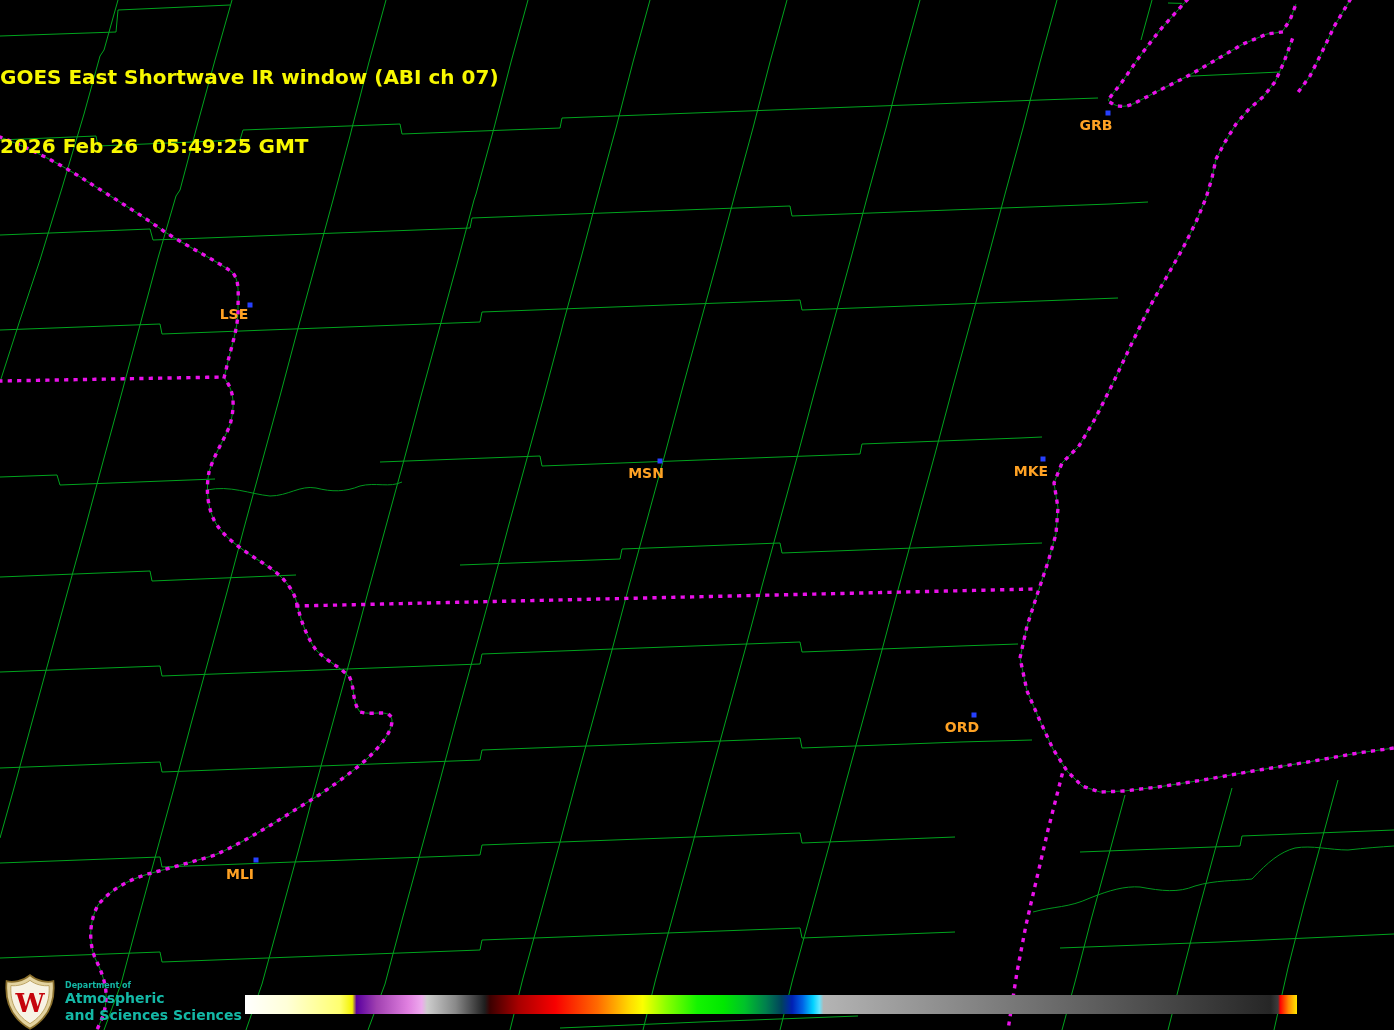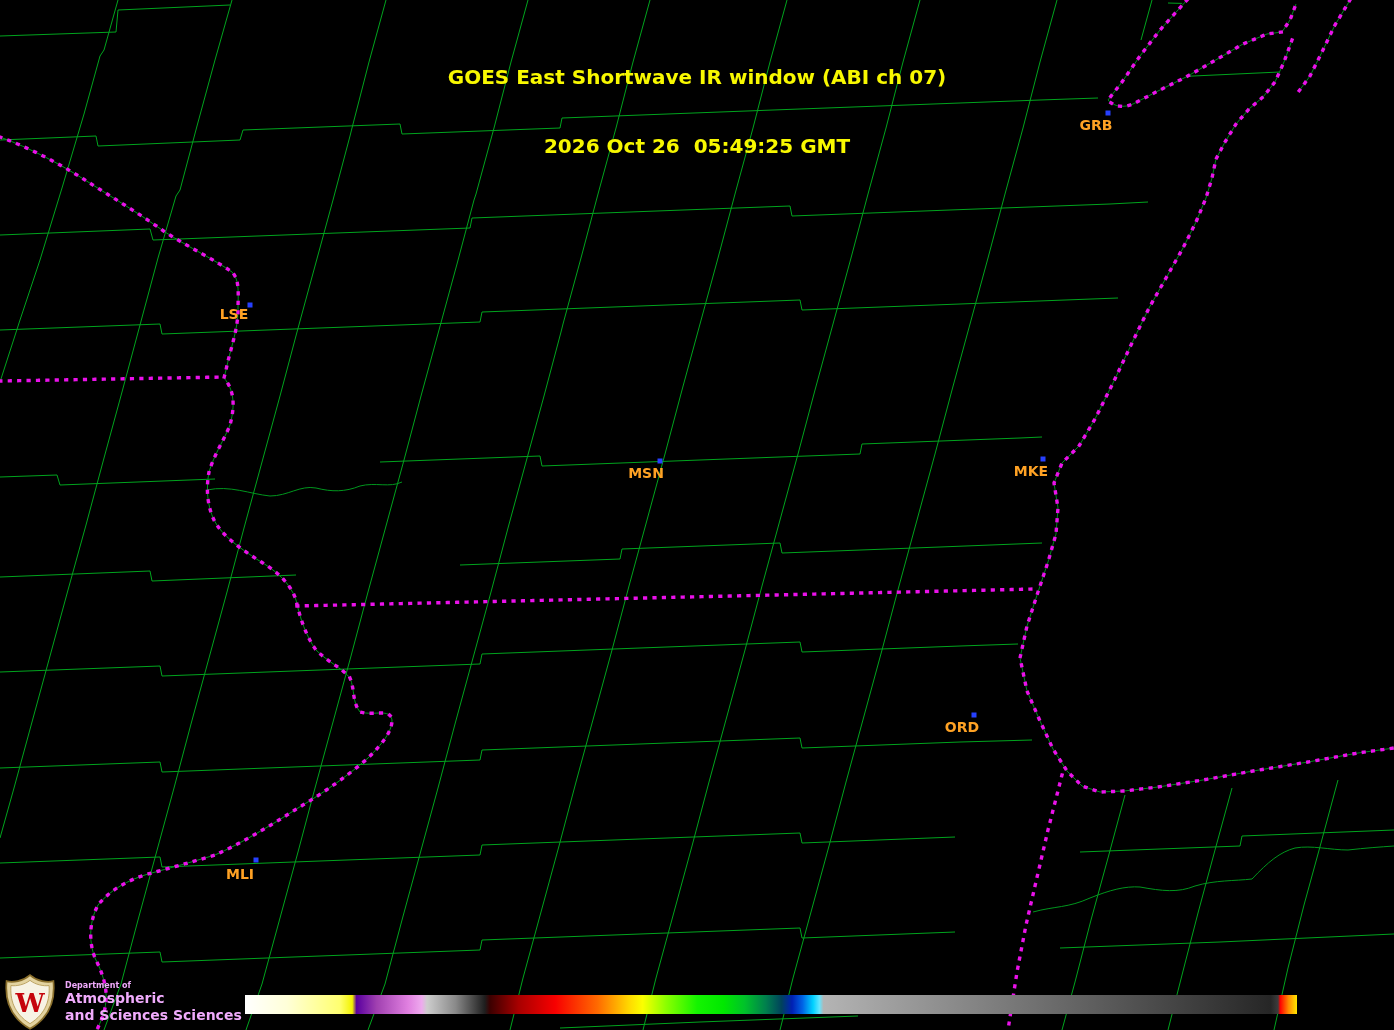--- a/index.html
+++ b/index.html
@@ -5,25 +5,25 @@
   html,body{margin:0;padding:0;background:#000;}
   #screen{position:relative;width:1394px;height:1030px;background:#000;overflow:hidden;
           font-family:"DejaVu Sans","Liberation Sans",sans-serif;}
   #map{position:absolute;left:0;top:0;width:1394px;height:1030px;}
   .county{fill:none;stroke:#00a41e;stroke-width:1;}
   .river{fill:none;stroke:#00961e;stroke-width:1;}
   .water{fill:#000;stroke:none;}
   .coast{fill:none;stroke:#00881e;stroke-width:1;}
   .dots{fill:none;stroke:#ea12ea;stroke-width:3.4;stroke-dasharray:0.8 8.6;stroke-linecap:square;}
   .stn-label{font-size:14px;font-weight:bold;fill:#ffa224;text-anchor:middle;}
-  #title{position:absolute;left:0;top:20px;width:100%;text-align:center;color:#f8f800;
+  #title{position:absolute;left:0;top:20px;width:100%;color:#f8f800;
          font-size:20px;font-weight:bold;line-height:23px;white-space:pre;z-index:5;}
   #colorbar{position:absolute;z-index:6;}
   #logo{position:absolute;left:4px;top:974px;display:flex;align-items:center;z-index:6;}
-  #logo-text{margin-left:9px;color:#f0abfc;}
+  #logo-text{margin-left:9px;color:#14b8a6;}
   #logo-dept{font-size:8px;font-weight:bold;line-height:9px;}
   #logo-line1,#logo-line2{font-size:14px;font-weight:bold;line-height:17px;}
   .crest-w{font-family:"DejaVu Serif","Liberation Serif",serif;font-weight:bold;font-size:30px;
            fill:#c5050c;text-anchor:middle;}
 </style>
 </head>
 <body>
 
 <div id="screen">
 
@@ -92,21 +92,21 @@
         <text x="1031" y="476" class="stn-label">MKE</text>
         <rect x="971.5" y="712.5" width="5" height="5" fill="#2640ff"></rect>
         <text x="962" y="732" class="stn-label">ORD</text>
         <rect x="253.5" y="857.5" width="5" height="5" fill="#2640ff"></rect>
         <text x="240" y="879" class="stn-label">MLI</text>
       </g>
   </svg>
 
   <div id="title">
     <div>GOES East Shortwave IR window (ABI ch 07)</div>
-    <div>2026 Oct 26  05:49:25 GMT</div>
+    <div>2026 Feb 26  05:49:25 GMT</div>
   </div>
 
   <div id="colorbar" style="left: 245px; top: 995px; width: 1052px; height: 19px; background: linear-gradient(90deg, rgb(255, 255, 255) 0%, rgb(255, 255, 216) 4%, rgb(255, 255, 112) 9%, rgb(242, 242, 0) 10.2%, rgb(90, 0, 160) 10.6%, rgb(160, 64, 176) 12.5%, rgb(224, 128, 224) 15.5%, rgb(238, 170, 238) 16.8%, rgb(205, 205, 205) 17.3%, rgb(138, 138, 138) 20%, rgb(30, 30, 30) 22.8%, rgb(60, 0, 0) 23.3%, rgb(168, 0, 0) 26%, rgb(248, 0, 0) 29.5%, rgb(255, 106, 0) 33.5%, rgb(255, 216, 0) 36.5%, rgb(251, 255, 0) 37.8%, rgb(140, 255, 0) 40%, rgb(20, 244, 0) 43%, rgb(0, 232, 0) 45.5%, rgb(0, 194, 42) 47.5%, rgb(0, 128, 77) 49.5%, rgb(0, 66, 92) 51%, rgb(0, 32, 180) 52%, rgb(0, 100, 230) 53%, rgb(0, 210, 255) 54%, rgb(100, 230, 255) 54.6%, rgb(180, 180, 180) 55%, rgb(38, 38, 38) 97.5%, rgb(60, 60, 60) 98.2%, rgb(255, 0, 0) 98.4%, rgb(255, 140, 0) 99.2%, rgb(255, 230, 0) 100%);"></div>
 
   <div id="logo">
     <svg width="52" height="56" viewBox="0 0 60 64">
       <path d="M30,1 C38,8 50,10 57,8 C59,28 54,49 30,63 C6,49 1,28 3,8 C10,10 22,8 30,1 Z" fill="#e3d3a0" stroke="#8a6f2c" stroke-width="2"></path>
       <path d="M30,7 C36,12 46,14 52,13 C53,29 49,45 30,57 C11,45 7,29 8,13 C14,14 24,12 30,7 Z" fill="#f7f3e4" stroke="#b59a55" stroke-width="1"></path>
       <text class="crest-w" x="30" y="44">W</text>
     </svg>

